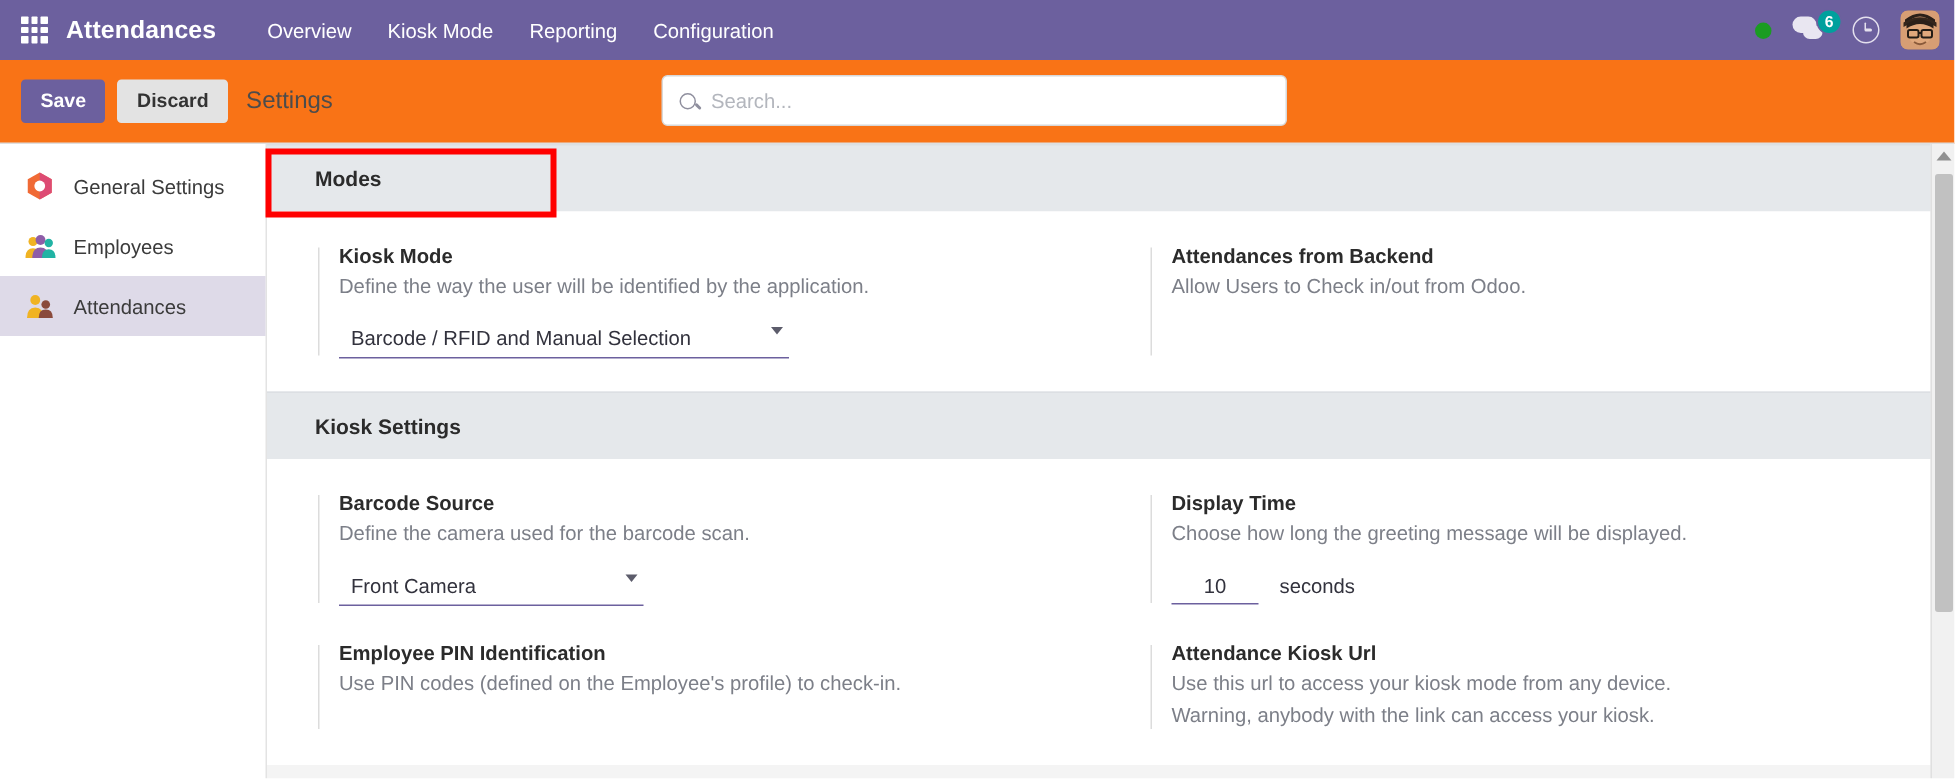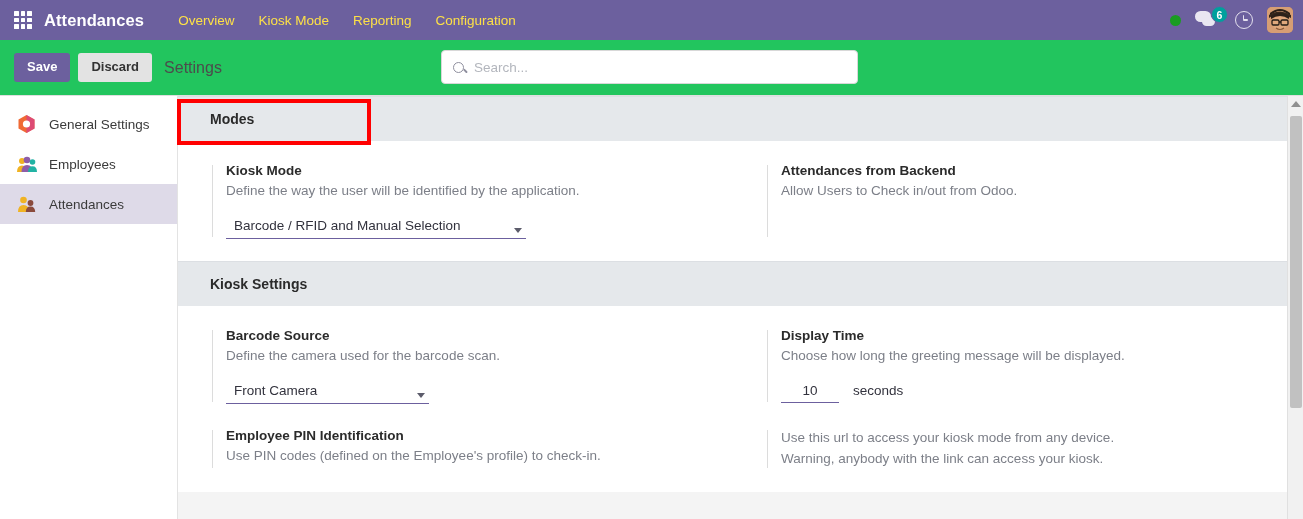--- a/index.html
+++ b/index.html
@@ -21,21 +21,21 @@
     width:18px; height:18px; margin-left:14px; margin-right:12px;
     display:grid; grid-template-columns:repeat(3,1fr); grid-template-rows:repeat(3,1fr);
     gap:2px; cursor:pointer;
   }
   .apps-grid i { background:#ffffff; display:block; border-radius:.5px; }
   .brand {
     color:#ffffff; font-size:16.5px; font-weight:700;
     letter-spacing:.1px; margin-right:22px; cursor:pointer;
   }
   .navlink {
-    color:#fde047; font-size:13.5px; padding:0 12px;
+    color:#ffffff; font-size:13.5px; padding:0 12px;
     cursor:pointer; white-space:nowrap;
   }
   .tray { margin-left:auto; display:flex; align-items:center; padding-right:10px; gap:14px; }
   .dot-green { width:11px; height:11px; border-radius:50%; background:#1a9c22; }
   .msg-wrap { position:relative; width:26px; height:20px; cursor:pointer; }
   .bub {
     position:absolute; background:#e9e6f1; border-radius:6px;
   }
   .bub.b1 { width:16px; height:11px; left:0; top:1px; }
   .bub.b2 { width:13px; height:9px; left:7px; top:7px; }
@@ -55,21 +55,21 @@
   }
   .clock-ico::before { width:1.6px; height:5px; left:6.5px; top:3px; }
   .clock-ico::after { width:4.5px; height:1.6px; left:7px; top:7.4px; }
   .avatar {
     width:26px; height:26px; border-radius:5px; overflow:hidden;
     background:#c98f63; cursor:pointer; position:relative;
   }
 
   
   .cpanel {
-    height:56px; background:#22c55e; border-bottom:1px solid #dfdfdf;
+    height:56px; background:#f97316; border-bottom:1px solid #dfdfdf;
     display:flex; align-items:center; position:relative;
   }
   .btn {
     font-size:13px; font-weight:700; border-radius:3px;
     padding:7px 13px; cursor:pointer; border:none; line-height:1.1;
   }
   .btn-save { background:#6C609E; color:#fff; margin-left:14px; }
   .btn-discard { background:#e3e3e3; color:#333; margin-left:8px; }
   .bc-title { font-size:16px; color:#4c4c4c; margin-left:12px; }
   .searchbox {
@@ -127,21 +127,21 @@
     width:15px; height:15px; border-radius:3px; background:#6C609E;
     flex:none; margin-right:0; position:relative; margin-top:3px; cursor:pointer;
   }
   .cbx::after {
     content:""; position:absolute; left:4.5px; top:2px;
     width:4px; height:8px; border:solid #fff; border-width:0 2px 2px 0;
     transform:rotate(42deg);
   }
   .select-ctl {
     margin-top:14px; width:300px; border-bottom:1px solid #6C609E;
-    display:flex; align-items:flex-end; justify-content:space-between;
+    display:flex; align-items:flex-start; justify-content:space-between;
     padding:2px 4px 5px 8px; font-size:13.5px; color:#32323d; cursor:pointer;
   }
   .caret {
     width:0; height:0; border-left:4.5px solid transparent;
     border-right:4.5px solid transparent; border-top:5.5px solid #5c5c6b;
   }
   .num-row { margin-top:16px; display:flex; align-items:baseline; }
   .num-in {
     width:58px; border-bottom:1px solid #6C609E; text-align:center;
     font-size:13.5px; color:#32323d; padding-bottom:4px; cursor:text;
@@ -324,20 +324,21 @@
                 <div style="position:absolute; left:10px; top:2px;">
                   <span class="cbx"></span>
                 </div>
                 <div>
                   <div class="fld-label">Employee PIN Identification</div>
                   <div class="fld-help">Use PIN codes (defined on the Employee's profile) to check-in.</div>
                 </div>
               </div>
             </div>
             <div class="col">
+              <div class="fld-label">Attendance Kiosk Url</div>
               <div class="fld-help">Use this url to access your kiosk mode from any device.</div>
               <div class="fld-help">Warning, anybody with the link can access your kiosk.</div>
             </div>
           </div>
         </div>
 
       </div>
 
       <div class="vscroll">
         <div class="up"></div>

